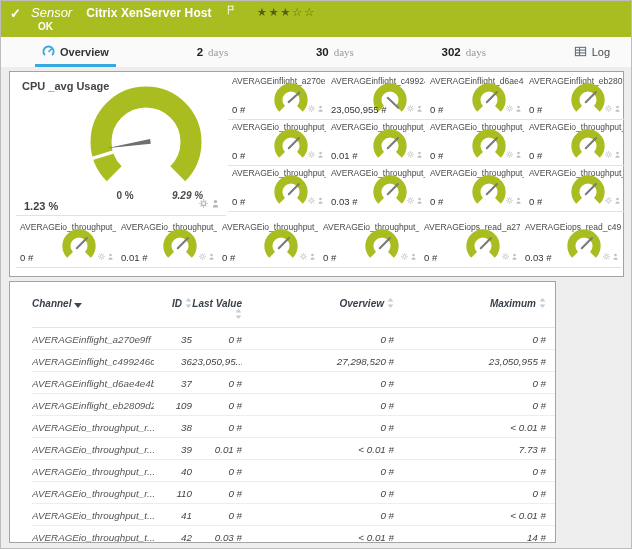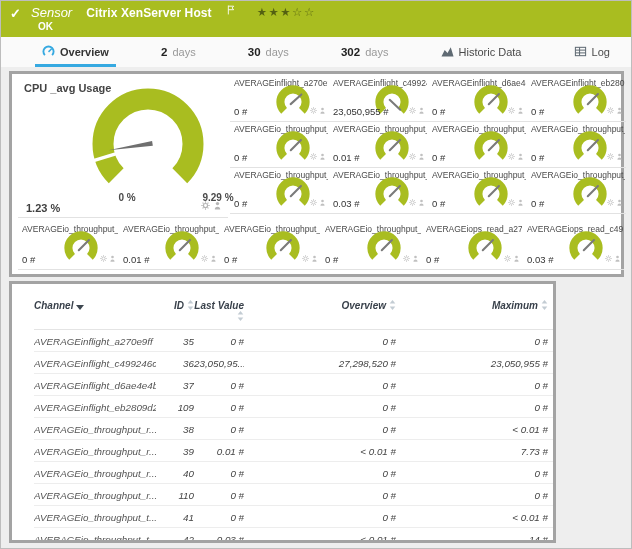--- a/index.html
+++ b/index.html
@@ -19,33 +19,33 @@
   .hdr-status { margin:1px 0 0 7px; font-size:10px; font-weight:bold; }
 
   
   .tabbar { position:absolute; left:0; top:36px; right:0; height:30px; background:#fafafa;
             display:flex; justify-content:space-between; align-items:stretch; padding:0 18px 0 38px; }
   .tab { position:relative; display:flex; align-items:center; gap:5px; font-size:11px; color:#4a4a4a; cursor:pointer; padding:0 3px; }
   .tab .tlabel { color:#4a4a4a; }
   .tab.active .tlabel { color:#333; font-weight:bold; }
   .tab.active::after { content:""; position:absolute; left:-4px; right:-4px; bottom:0; height:3px; background:#36a9e1; }
   .tab .num { font-weight:bold; color:#222; font-size:11.5px; }
-  .tab .unit { color:#999; }
+  .tab .unit { color:#999;font-family:Liberation Serif, serif; }
 
   
-  .panel { position:absolute; background:#fff; border:3px solid #a3a3a3; }
+  .panel { position:absolute; background:#fff; border:1px solid #a3a3a3; }
   #gauges-panel { left:8px; top:70px; width:615px; height:206px; }
   #table-panel  { left:8px; top:280px; width:547px; height:262px; overflow:hidden;font-style:italic; }
 
   
   #cpu-cell { position:absolute; left:6px; top:2px; width:210px; height:142px; border-bottom:1px solid #e2e2e2; }
   .cpu-title { position:absolute; left:6px; top:6px; font-size:11px; font-weight:bold; color:#444; }
   #cpu-svg { position:absolute; left:64px; top:8px; width:132px; height:108px; }
   .cpu-min { position:absolute; left:86px; top:116px; width:46px; text-align:center; font-size:10px; font-weight:bold; color:#4a4a4a; }
-  .cpu-max { position:absolute; left:172px; top:116px; width:56px; text-align:center; font-size:10px; font-weight:bold; color:#4a4a4a; }
+  .cpu-max { position:absolute; left:156px; top:116px; width:56px; font-size:10px; font-weight:bold; color:#4a4a4a;font-style:italic; }
   .cpu-current { position:absolute; left:8px; top:126px; font-size:11px; font-weight:bold; color:#3f3f3f; }
   .cpu-icons { position:absolute; right:6px; bottom:3px; display:flex; gap:3px; }
 
   
   #side-gauges { position:absolute; left:218px; top:2px; display:grid; grid-template-columns:repeat(4,99px); grid-auto-rows:46px; }
   #bottom-gauges { position:absolute; left:6px; top:148px; display:grid; grid-template-columns:repeat(6,101px); grid-auto-rows:48px; }
   .gcell { position:relative; border-bottom:1px solid #e2e2e2; overflow:hidden; cursor:pointer; }
   .g-title { position:absolute; left:4px; top:2px; right:1px; font-size:8.5px; color:#4a4a4a; white-space:nowrap; overflow:hidden; }
   .g-svg { position:absolute; left:45px; top:8px; width:36px; height:36px; }
   .g-arc { fill:none; stroke:#a9bd20; stroke-width:9; }
@@ -104,28 +104,20 @@
       <span class="num">2</span>
       <span class="unit">days</span>
     </div>
     <div class="tab">
       <span class="num">30</span>
       <span class="unit">days</span>
     </div>
     <div class="tab">
       <span class="num">302</span>
       <span class="unit">days</span>
-    </div>
-    <div class="tab">
-      <span>
-        <svg viewBox="0 0 14 14" width="13" height="13">
-          <path d="M0.5 12.5 4 5.5 7 8.5 10.5 2.5 13.5 12.5 Z" fill="#5f6a73"></path>
-        </svg>
-      </span>
-      <span class="tlabel">Historic Data</span>
     </div>
     <div class="tab">
       <span>
         <svg viewBox="0 0 14 14" width="13" height="13" fill="none" stroke="#5f6a73" stroke-width="1.1">
           <rect x="1.5" y="2.5" width="11" height="9"></rect>
           <line x1="1.5" y1="5.5" x2="12.5" y2="5.5"></line>
             <line x1="1.5" y1="8.5" x2="12.5" y2="8.5"></line>
           <line x1="6" y1="2.5" x2="6" y2="11.5"></line>
         </svg>
       </span>

